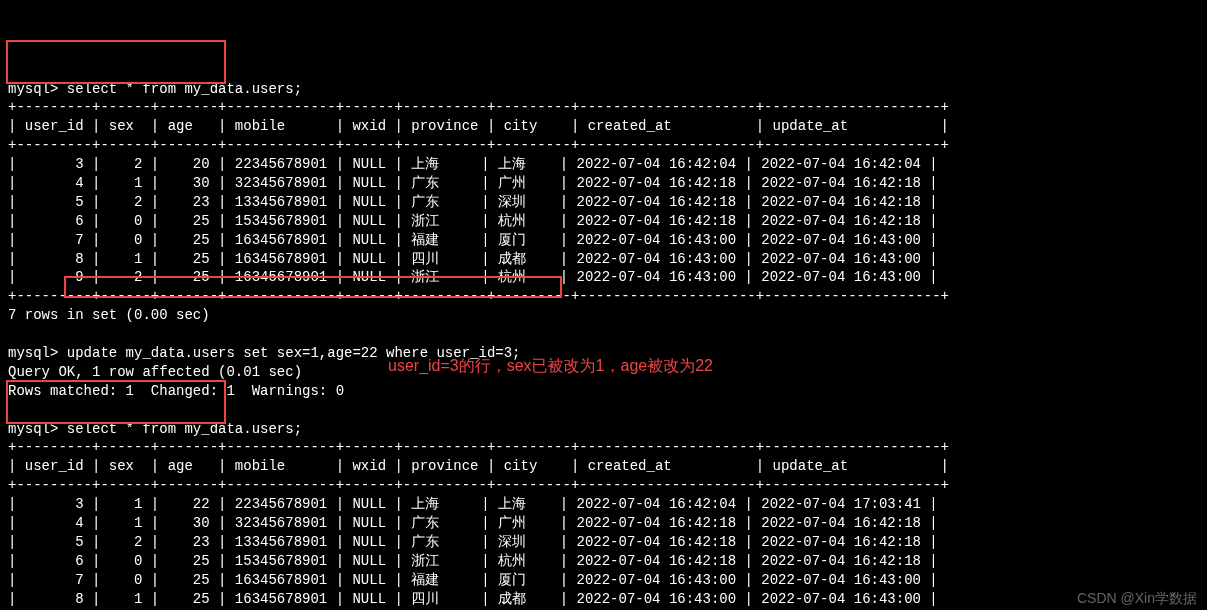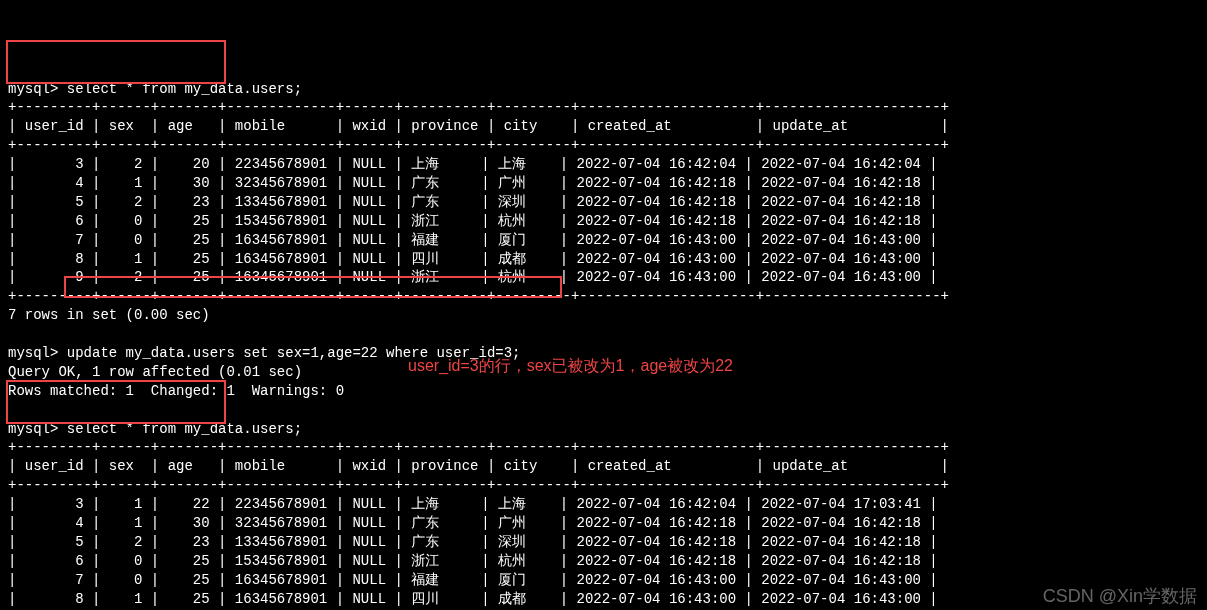--- a/index.html
+++ b/index.html
@@ -26,21 +26,21 @@
     color: #e44;
     font-family: "SimSun","Microsoft YaHei",sans-serif;
     font-size: 16px;
   }
   .watermark {
     position: absolute;
     right: 10px;
     bottom: 2px;
     color: rgba(200,200,200,0.5);
     font-family: sans-serif;
-    font-size: 18px;
+    font-size: 14px;
     margin-left: 11px;
   }
 </style>
 </head>
 <body>
 
 
 
 <div id="term">mysql&gt; select * from my_data.users;
 +---------+------+-------+-------------+------+----------+---------+---------------------+---------------------+
@@ -71,17 +71,17 @@
 |       7 |    0 |    25 | 16345678901 | NULL | 福建     | 厦门    | 2022-07-04 16:43:00 | 2022-07-04 16:43:00 |
 |       8 |    1 |    25 | 16345678901 | NULL | 四川     | 成都    | 2022-07-04 16:43:00 | 2022-07-04 16:43:00 |
 |       9 |    2 |    25 | 16345678901 | NULL | 浙江     | 杭州    | 2022-07-04 16:43:00 | 2022-07-04 16:43:00 |
 +---------+------+-------+-------------+------+----------+---------+---------------------+---------------------+
 7 rows in set (0.01 sec)
 </div>
 
 <div class="red-box" style="left:6px; top:40px; width:220px; height:44px;"></div>
 <div class="red-box" style="left:64px; top:276px; width:498px; height:22px;"></div>
 <div class="red-box" style="left:6px; top:380px; width:220px; height:44px;"></div>
-<div class="annot" style="left:408px; top:355px;text-align:right;">user_id=3的行，sex已被改为1，age被改为22</div>
+<div class="annot" style="left:388px; top:355px;text-align:right;">user_id=3的行，sex已被改为1，age被改为22</div>
 <div class="watermark">CSDN @Xin学数据</div>
 
 
 
 
 </body></html>

